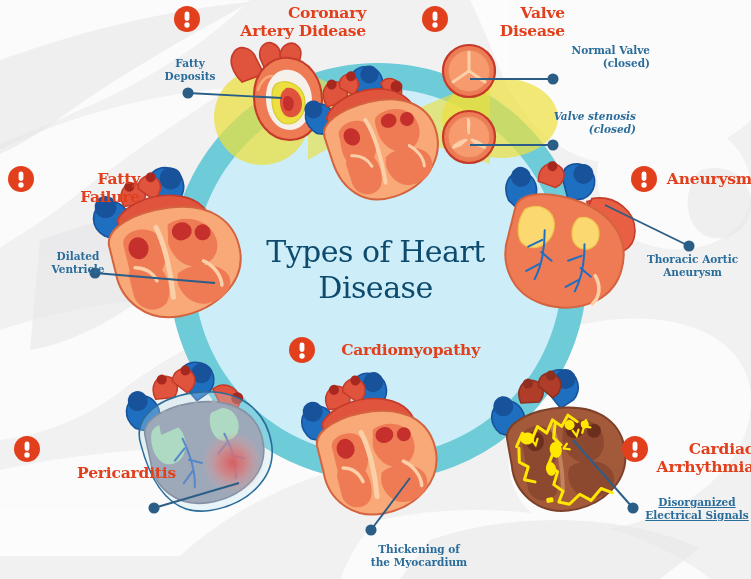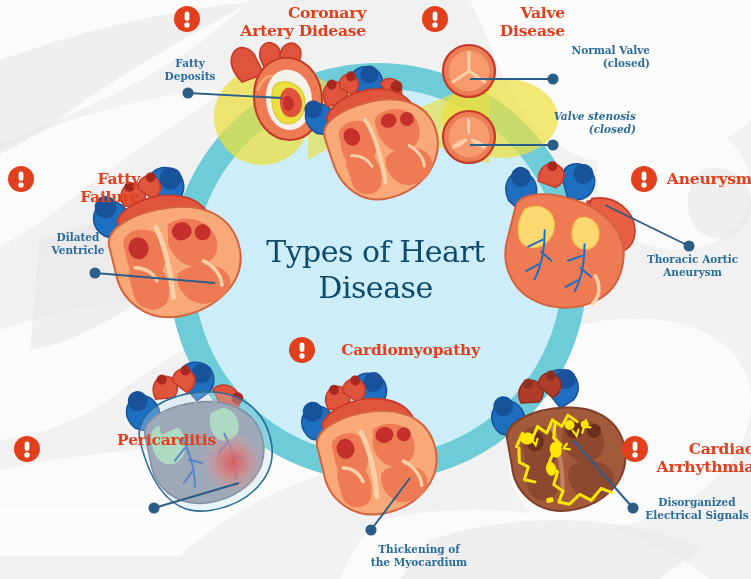--- a/index.html
+++ b/index.html
@@ -420,43 +420,43 @@
   <div class="disease-title ta-left" style="left:455px;top:4px;width:110px;">Valve
 Disease</div>
 
   <div class="disease-title ta-left" style="left:662px;top:170px;width:90px;">Aneurysm</div>
 
   <div class="disease-title ta-left" style="left:654px;top:440px;width:100px;">Cardiac
 Arrhythmia</div>
 
   <div class="disease-title ta-left" style="left:320px;top:341px;width:160px;">Cardiomyopathy</div>
 
-  <div class="disease-title ta-left" style="left:46px;top:431px;width:130px;margin-left:40px;">Pericarditis</div>
+  <div class="disease-title ta-left" style="left:46px;top:464px;width:130px;">Pericarditis</div>
 
   <div class="disease-title ta-left" style="left:40px;top:170px;width:100px;">Fatty
 Failure</div>
 
   <div class="center-title" style="left:243px;top:234px;width:265px;">Types of Heart
 Disease</div>
 
   <div class="callout-label ta-center" style="left:148px;top:57px;width:84px;">Fatty
 Deposits</div>
 
   <div class="callout-label ta-left" style="left:540px;top:44px;width:110px;">Normal Valve
 (closed)</div>
 
   <div class="callout-label ta-left" style="left:524px;top:110px;width:112px;font-style:italic;">Valve stenosis
 (closed)</div>
 
   <div class="callout-label ta-center" style="left:640px;top:253px;width:105px;text-align:center;">Thoracic Aortic
 Aneurysm</div>
 
-  <div class="callout-label ta-center" style="left:645px;top:496px;width:104px;">Disorganized
+  <div class="callout-label ta-center" style="left:645px;top:496px;width:104px;text-decoration:underline;">Disorganized
 Electrical Signals</div>
 
   <div class="callout-label ta-center" style="left:318px;top:543px;width:106px;margin-left:48px;">Thickening of
 the Myocardium</div>
 
 
-  <div class="callout-label ta-center" style="left:38px;top:231px;width:80px;">Dilated
+  <div class="callout-label ta-center" style="left:38px;top:250px;width:80px;">Dilated
 Ventricle</div>
 
 </div>
 
 </body></html>

